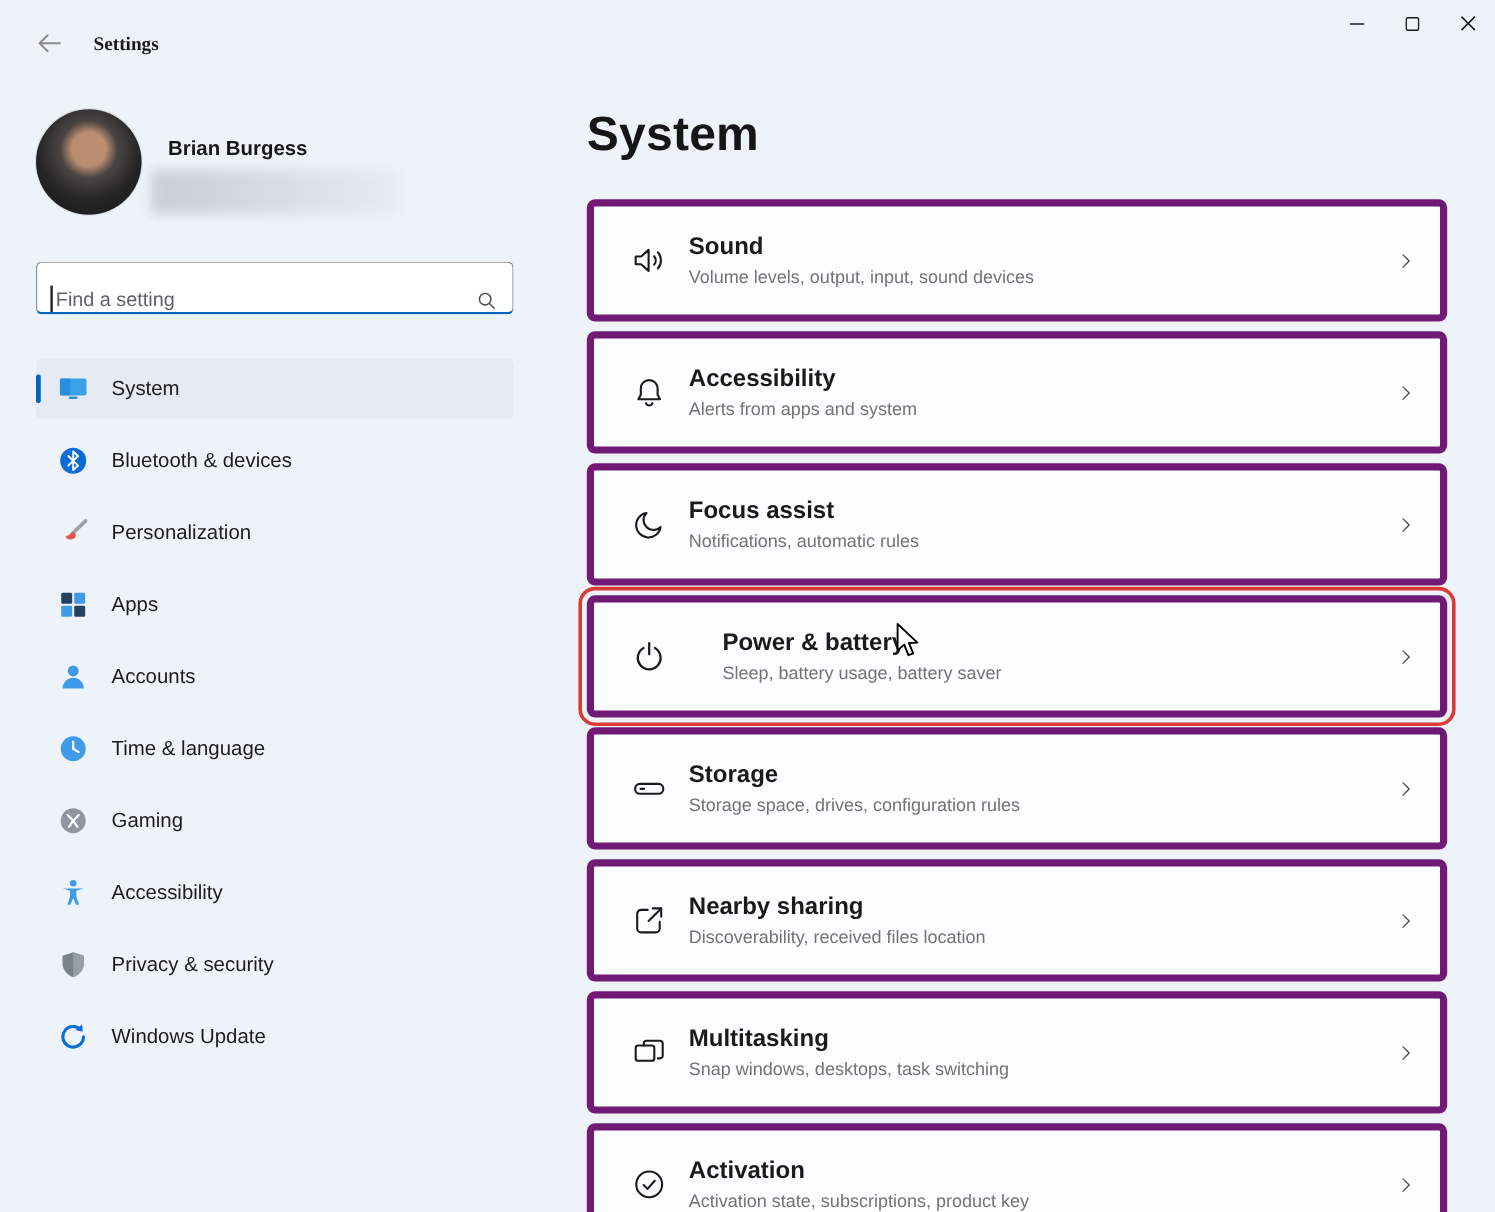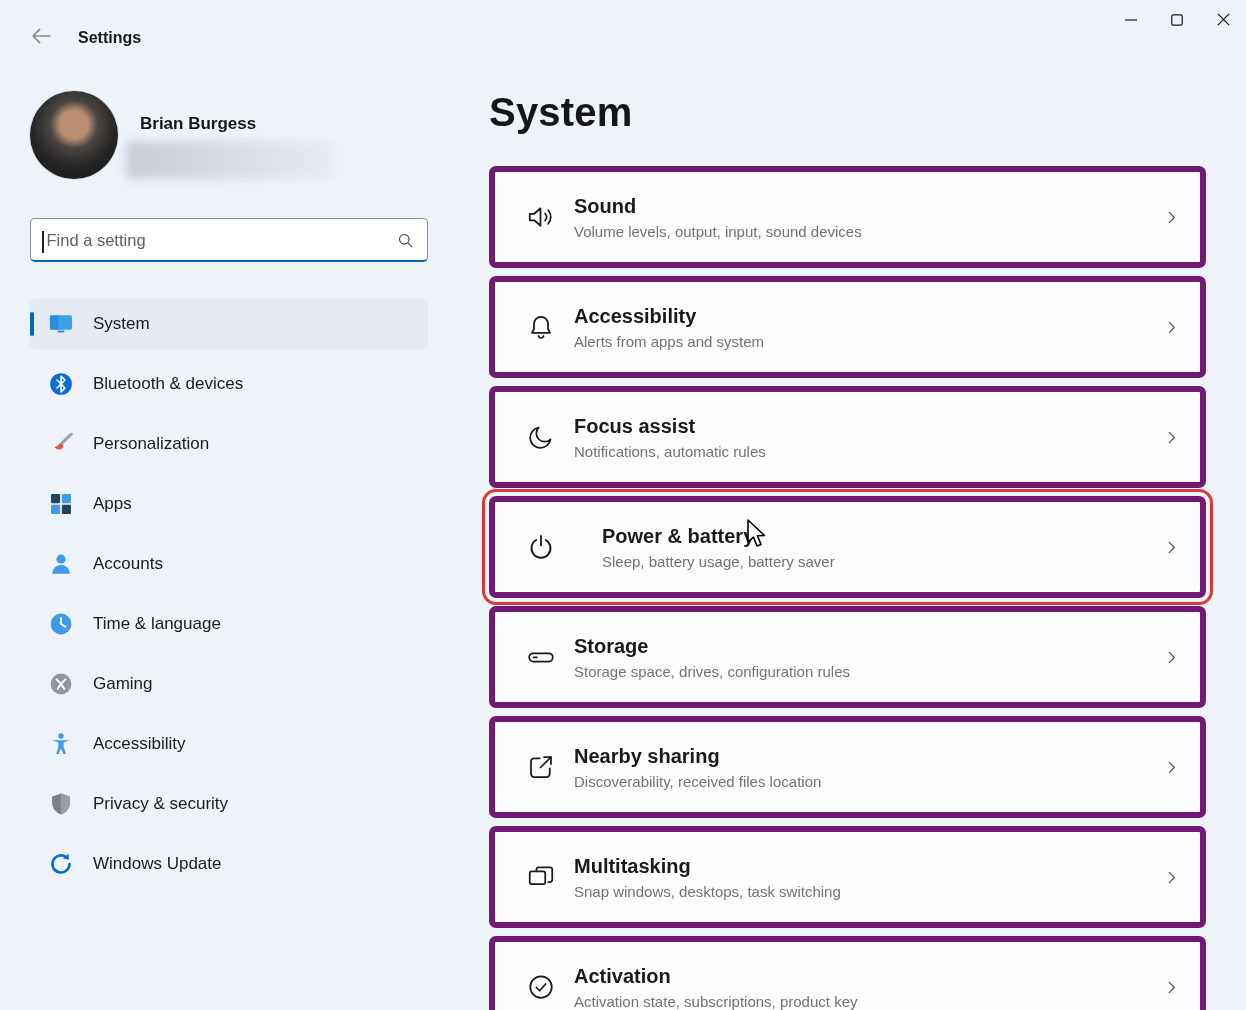--- a/index.html
+++ b/index.html
@@ -6,21 +6,21 @@
   html,body { width:1246px; height:1010px; }
   body {
     position:relative;
     background:#eef3fa;
     overflow:hidden;
     font-family:"Liberation Sans", "DejaVu Sans", sans-serif;
     color:#1a1a1a;
   }
 
   
-  .titlebar { position:absolute; top:0; left:0; right:0; height:56px; }
+  .titlebar { position:absolute; top:0; left:0; right:0; height:56px;font-family:Liberation Serif, serif; }
   .back-btn {
     position:absolute; left:24px; top:22px; width:34px; height:30px;
     display:flex; align-items:center; justify-content:center;
     border:none; background:transparent; border-radius:4px; cursor:pointer;
   }
   .app-title { position:absolute; left:78px; top:29px; font-size:16px; font-weight:600; color:#191919; }
   .win-controls { position:absolute; right:0; top:0; display:flex; height:42px; }
   .win-btn {
     width:46px; height:42px; border:none; background:transparent;
     display:flex; align-items:center; justify-content:center; cursor:pointer;
@@ -35,21 +35,21 @@
   .user-name { position:absolute; left:140px; top:114px; font-size:17px; font-weight:700; color:#171717; }
   .blur-block {
     position:absolute; left:126px; top:141px; width:208px; height:38px; border-radius:3px;
     background:linear-gradient(90deg,#c3c8d1 0%, #d6dae2 55%, #e7ebf2 100%);
     filter:blur(5px); opacity:.85;
   }
 
   .searchbox {
     position:absolute; left:30px; top:218px; width:398px; height:44px;
     background:#ffffff; border:1px solid #909090; border-bottom:2px solid var(--accent,#0067c0);
-    border-radius:5px; display:flex; align-items:flex-start; padding:12px 12px 0 11px;
+    border-radius:5px; display:flex; align-items:flex-end; padding:12px 12px 0 11px;
   }
   .caret { width:1.5px; height:22px; background:#222; margin-right:3px; flex:none; }
   .searchbox input {
     flex:1; border:none; outline:none; background:transparent;
     font-family:inherit; font-size:16.5px; color:#1a1a1a; min-width:0;
   }
   .searchbox input::placeholder { color:#5d6168; opacity:1; }
   .search-glyph { flex:none; width:19px; height:19px; }
 
   .sidebar-nav { position:absolute; left:30px; top:299px; width:398px; }

